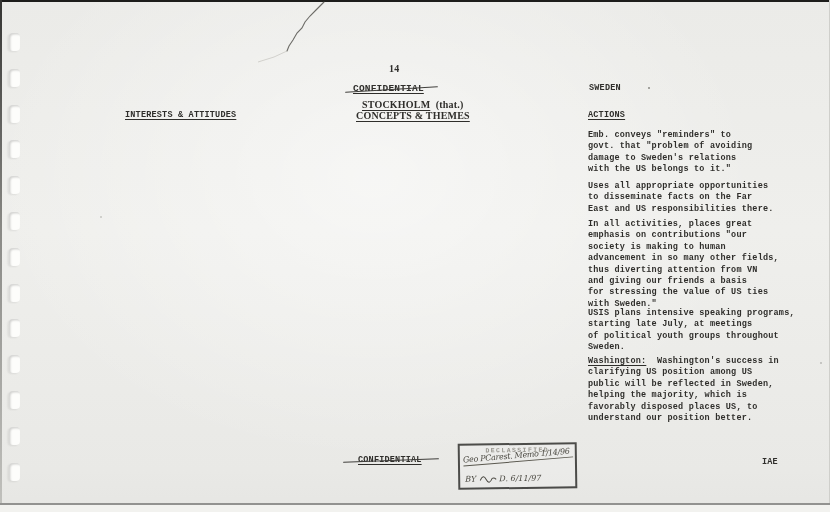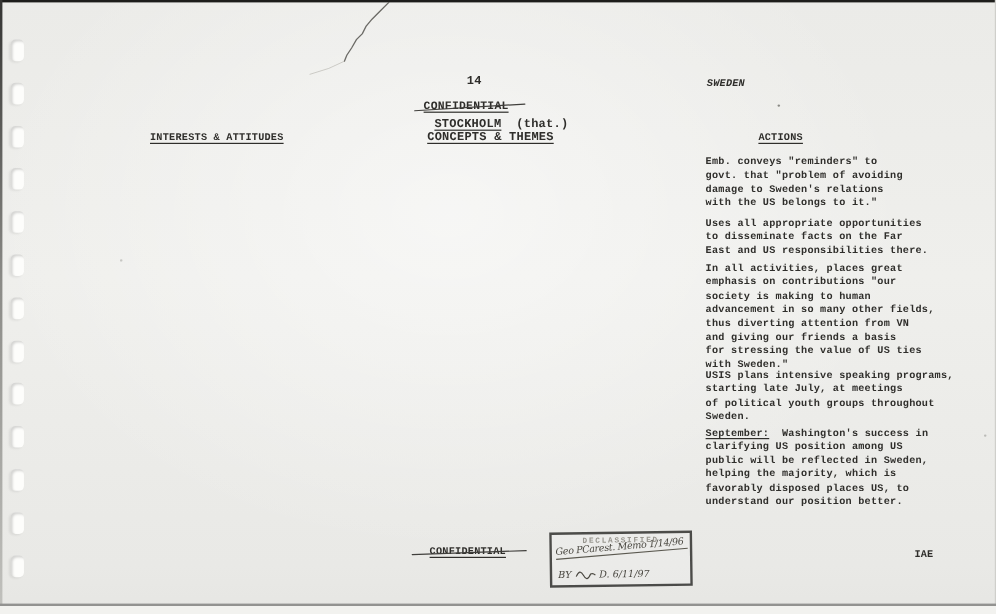--- a/index.html
+++ b/index.html
@@ -23,21 +23,21 @@
   .edge-bottom-band{position:absolute;left:0;right:0;top:505px;height:7px;background:#f2f2ef;}
   
   .hole{
     position:absolute;left:9px;width:11px;height:18px;border-radius:4px;
     background:#fdfdfb;
     box-shadow: inset 1.5px 1.5px 2px rgba(0,0,0,0.16), -1.5px 1px 2px rgba(0,0,0,0.07);
   }
   
   .tw{position:absolute;color:#2f2e2b;font-weight:bold;letter-spacing:0.2px;}
   .fs-s{font-size:8.5px;line-height:11.4px;}
-  .fs-m{font-size:10px;line-height:12px;}
+  .fs-m{font-size:10px;line-height:12px;font-family:Liberation Serif, serif;}
   .fs-c{font-size:9.5px;line-height:12px;}
   .u{text-decoration:underline;text-underline-offset:2px;}
   .para{left:588px;width:252px;white-space:pre-wrap;}
   .strike{position:absolute;height:1.3px;background:#403f3c;border-radius:1px;}
   
   .stamp{
     position:absolute;left:458px;top:443px;width:115px;height:42px;
     border:2px solid rgba(40,40,38,0.82);transform:rotate(-0.8deg);
     background:rgba(255,255,255,0.12);
   }
@@ -92,43 +92,43 @@
 <div class="tw fs-m" style="left:389px;top:63px;">14</div>
 
 <div class="tw fs-c u" style="left:353px;top:83px;">CONFIDENTIAL</div>
 <div class="strike" style="left:345px;top:89px;width:93px;transform:rotate(-3.5deg);"></div>
 
 <div class="tw fs-m" style="left:362px;top:99px;"><span class="u">STOCKHOLM</span><span style="white-space:pre;">  (that.)</span></div>
 <div class="tw fs-m u" style="left:356px;top:110px;text-align:center;">CONCEPTS &amp; THEMES</div>
 
 <div class="tw fs-s u" style="left:125px;top:110px;text-align:center;">INTERESTS &amp; ATTITUDES</div>
 
-<div class="tw fs-s" style="left:589px;top:65px;font-style:italic;">SWEDEN</div>
-<div class="tw fs-s u" style="left:588px;top:110px;margin-left:44px;">ACTIONS</div>
+<div class="tw fs-s" style="left:589px;top:83px;">SWEDEN</div>
+<div class="tw fs-s u" style="left:588px;top:110px;">ACTIONS</div>
 
 <div class="tw fs-s para" style="top:130px;"><span>Emb. conveys "reminders" to
 govt. that "problem of avoiding
 damage to Sweden's relations
 with the US belongs to it."</span></div>
 <div class="tw fs-s para" style="top:181px;"><span>Uses all appropriate opportunities
 to disseminate facts on the Far
 East and US responsibilities there.</span></div>
 <div class="tw fs-s para" style="top:219px;"><span>In all activities, places great
 emphasis on contributions "our
 society is making to human
 advancement in so many other fields,
 thus diverting attention from VN
 and giving our friends a basis
 for stressing the value of US ties
 with Sweden."</span></div>
 <div class="tw fs-s para" style="top:308px;"><span>USIS plans intensive speaking programs,
 starting late July, at meetings
 of political youth groups throughout
 Sweden.</span></div>
-<div class="tw fs-s para" style="top:356px;"><span class="u">September:</span><span>  Washington's success in
+<div class="tw fs-s para" style="top:356px;"><span class="u">Washington:</span><span>  Washington's success in
 clarifying US position among US
 public will be reflected in Sweden,
 helping the majority, which is
 favorably disposed places US, to
 understand our position better.</span></div>
 
 <div class="tw fs-s u" style="left:358px;top:455px;">CONFIDENTIAL</div>
 <div class="strike" style="left:343px;top:460px;width:96px;transform:rotate(-2deg);"></div>
 
 <div class="stamp">

